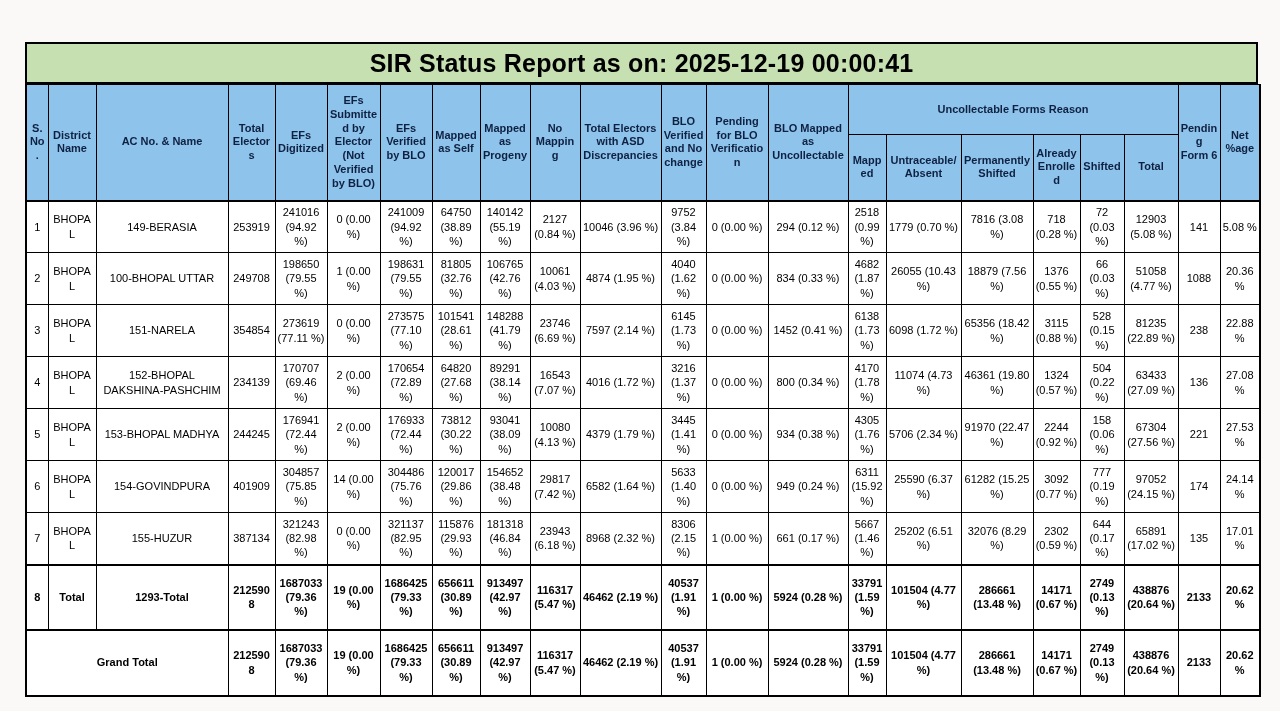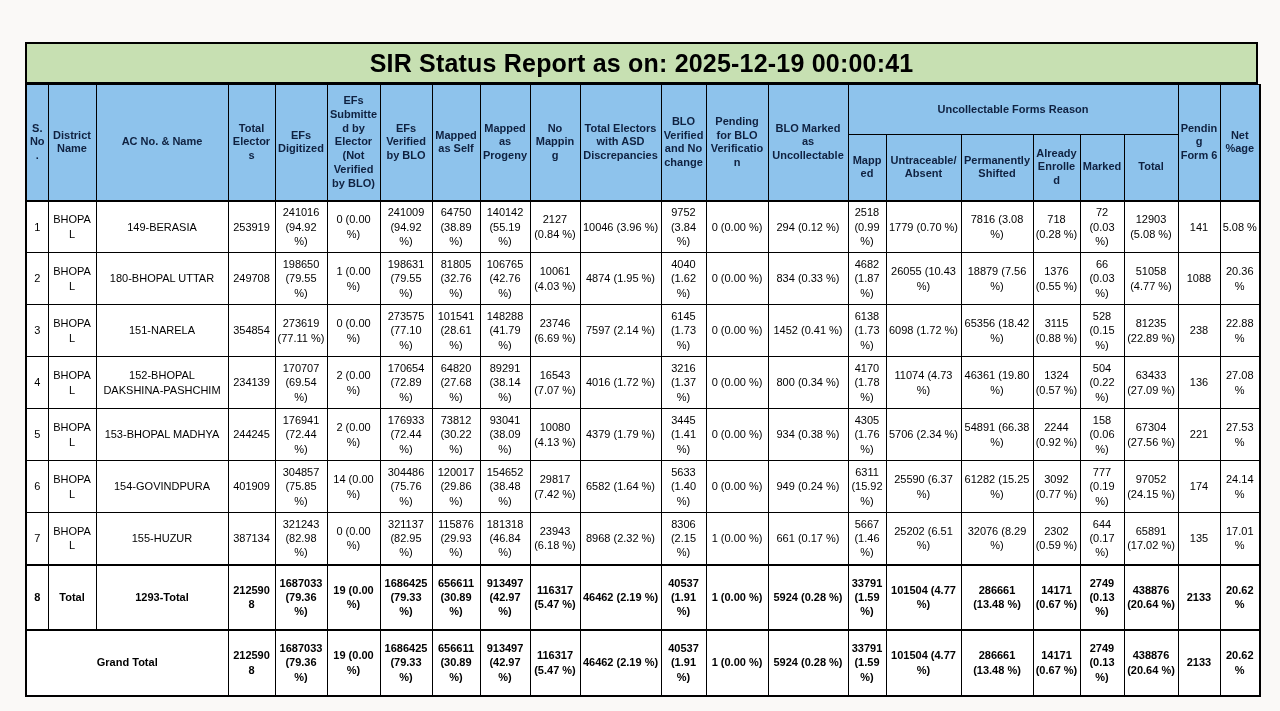--- a/index.html
+++ b/index.html
@@ -100,31 +100,31 @@
           <th rowspan="2">Total Electors</th>
           <th rowspan="2">EFs Digitized</th>
           <th rowspan="2">EFs Submitted by Elector (Not Verified by BLO)</th>
           <th rowspan="2">EFs Verified by BLO</th>
           <th rowspan="2">Mapped as Self</th>
           <th rowspan="2">Mapped as Progeny</th>
           <th rowspan="2">No Mapping</th>
           <th rowspan="2">Total Electors with ASD Discrepancies</th>
           <th rowspan="2">BLO Verified and No change</th>
           <th rowspan="2">Pending for BLO Verification</th>
-          <th rowspan="2">BLO Marked as Uncollectable</th>
+          <th rowspan="2">BLO Mapped as Uncollectable</th>
           <th colspan="6">Uncollectable Forms Reason</th>
           <th rowspan="2">Pending Form 6</th>
           <th rowspan="2">Net %age</th>
         </tr>
         <tr class="h2">
           <th>Mapped</th>
           <th>Untraceable/ Absent</th>
           <th>Permanently Shifted</th>
           <th>Already Enrolled</th>
-          <th>Marked</th>
+          <th>Shifted</th>
           <th>Total</th>
         </tr>
       </thead>
     <tbody>
         <tr class="data-row">
           <td>1</td>
           <td>BHOPAL</td>
           <td>149-BERASIA</td>
           <td>253919</td>
           <td>241016 (94.92 %)</td>
@@ -142,21 +142,21 @@
           <td>7816 (3.08 %)</td>
           <td>718 (0.28 %)</td>
           <td>72 (0.03 %)</td>
           <td>12903 (5.08 %)</td>
           <td>141</td>
           <td>5.08 %</td>
         </tr>
         <tr class="data-row">
           <td>2</td>
           <td>BHOPAL</td>
-          <td>180-BHOPAL UTTAR</td>
+          <td>100-BHOPAL UTTAR</td>
           <td>249708</td>
           <td>198650 (79.55 %)</td>
           <td>1 (0.00 %)</td>
           <td>198631 (79.55 %)</td>
           <td>81805 (32.76 %)</td>
           <td>106765 (42.76 %)</td>
           <td>10061 (4.03 %)</td>
           <td>4874 (1.95 %)</td>
           <td>4040 (1.62 %)</td>
           <td>0 (0.00 %)</td>
@@ -192,21 +192,21 @@
           <td>528 (0.15 %)</td>
           <td>81235 (22.89 %)</td>
           <td>238</td>
           <td>22.88 %</td>
         </tr>
         <tr class="data-row">
           <td>4</td>
           <td>BHOPAL</td>
           <td>152-BHOPAL DAKSHINA-PASHCHIM</td>
           <td>234139</td>
-          <td>170707 (69.54 %)</td>
+          <td>170707 (69.46 %)</td>
           <td>2 (0.00 %)</td>
           <td>170654 (72.89 %)</td>
           <td>64820 (27.68 %)</td>
           <td>89291 (38.14 %)</td>
           <td>16543 (7.07 %)</td>
           <td>4016 (1.72 %)</td>
           <td>3216 (1.37 %)</td>
           <td>0 (0.00 %)</td>
           <td>800 (0.34 %)</td>
           <td>4170 (1.78 %)</td>
@@ -228,21 +228,21 @@
           <td>176933 (72.44 %)</td>
           <td>73812 (30.22 %)</td>
           <td>93041 (38.09 %)</td>
           <td>10080 (4.13 %)</td>
           <td>4379 (1.79 %)</td>
           <td>3445 (1.41 %)</td>
           <td>0 (0.00 %)</td>
           <td>934 (0.38 %)</td>
           <td>4305 (1.76 %)</td>
           <td>5706 (2.34 %)</td>
-          <td>54891 (66.38 %)</td>
+          <td>91970 (22.47 %)</td>
           <td>2244 (0.92 %)</td>
           <td>158 (0.06 %)</td>
           <td>67304 (27.56 %)</td>
           <td>221</td>
           <td>27.53 %</td>
         </tr>
         <tr class="data-row">
           <td>6</td>
           <td>BHOPAL</td>
           <td>154-GOVINDPURA</td>

